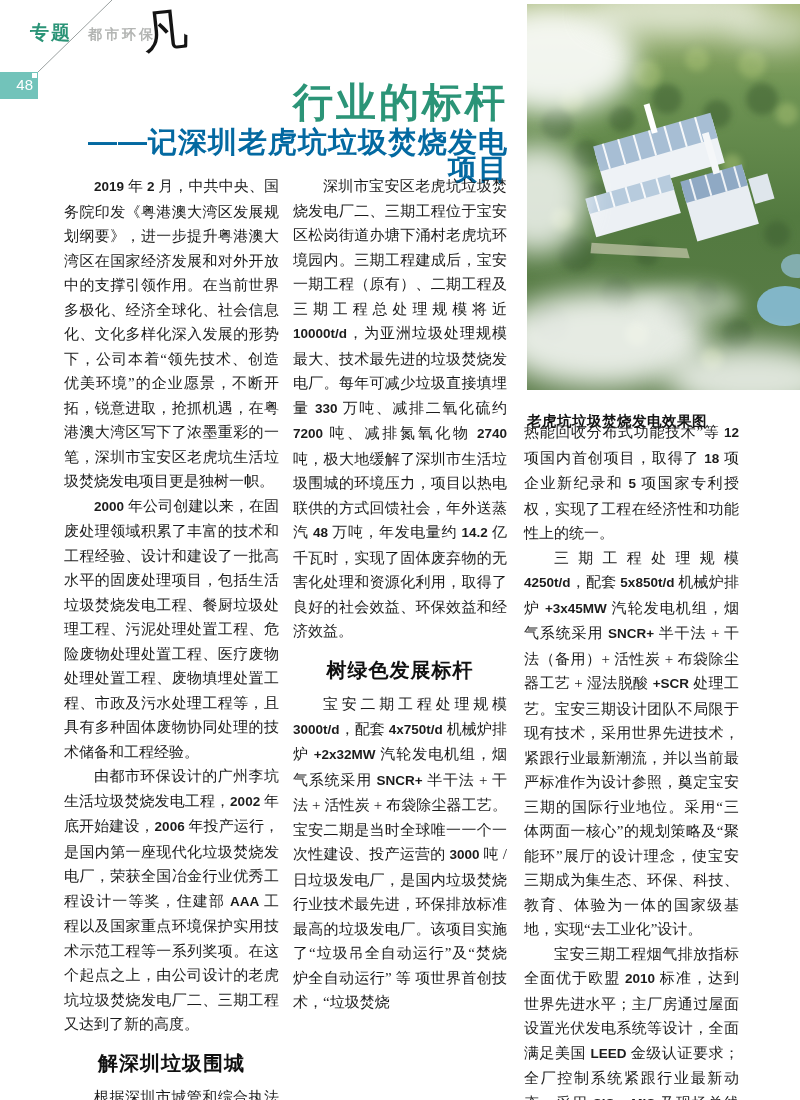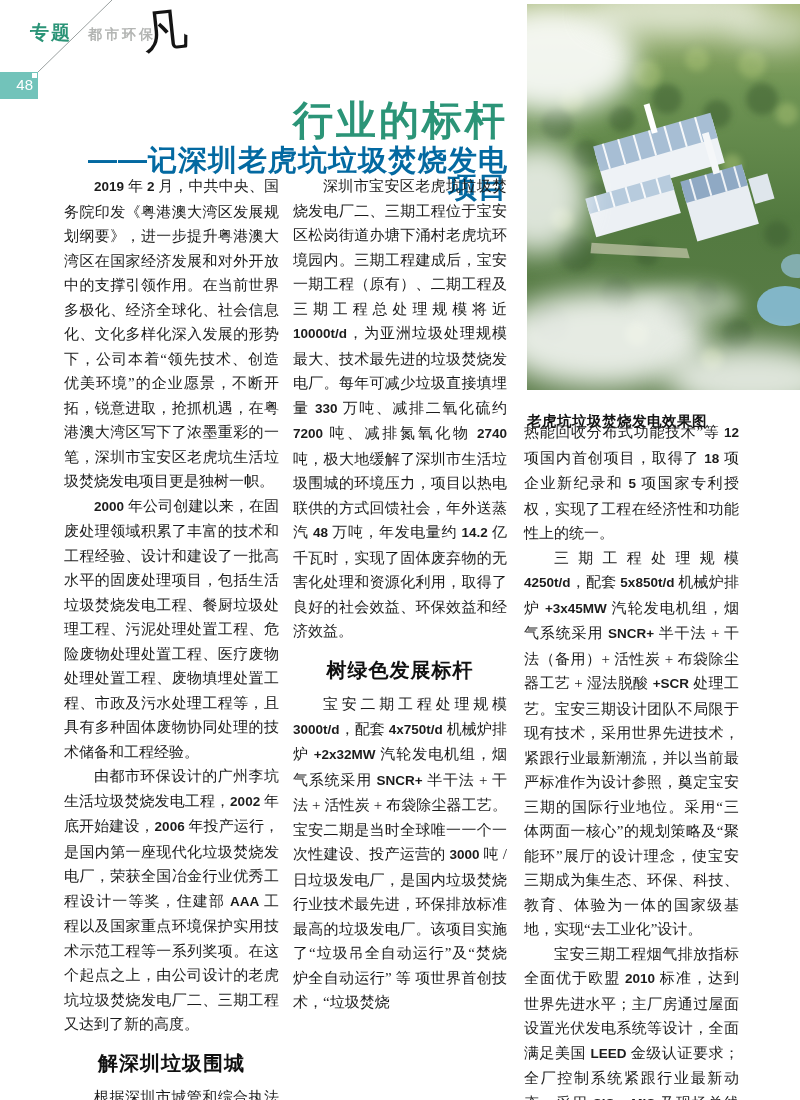--- a/index.html
+++ b/index.html
@@ -27,21 +27,21 @@
   .pagetab .num48{
     position:absolute;right:5px;top:4px;color:#ffffff;font-size:15px;
     font-family:"Liberation Sans","DejaVu Sans",sans-serif;
   }
   .pagetab .notch{
     position:absolute;right:1px;top:1px;width:5px;height:5px;background:#ffffff;
   }
   .hdr-line{position:absolute;left:0;top:0;width:140px;height:80px;pointer-events:none;}
   
   .titleblock{
-    position:absolute;left:64px;top:98px;width:444px;text-align:right;
+    position:absolute;left:64px;top:80px;width:444px;text-align:right;
     font-family:"Liberation Sans","DejaVu Sans",sans-serif;
   }
   .main-title{
     font-size:40px;font-weight:bold;color:#2b9477;letter-spacing:3px;line-height:44px;
   }
   .sub-title{
     margin-top:5px;font-size:29px;font-weight:bold;color:#0369a1;letter-spacing:1px;line-height:27px;
   }
   
   .col{

